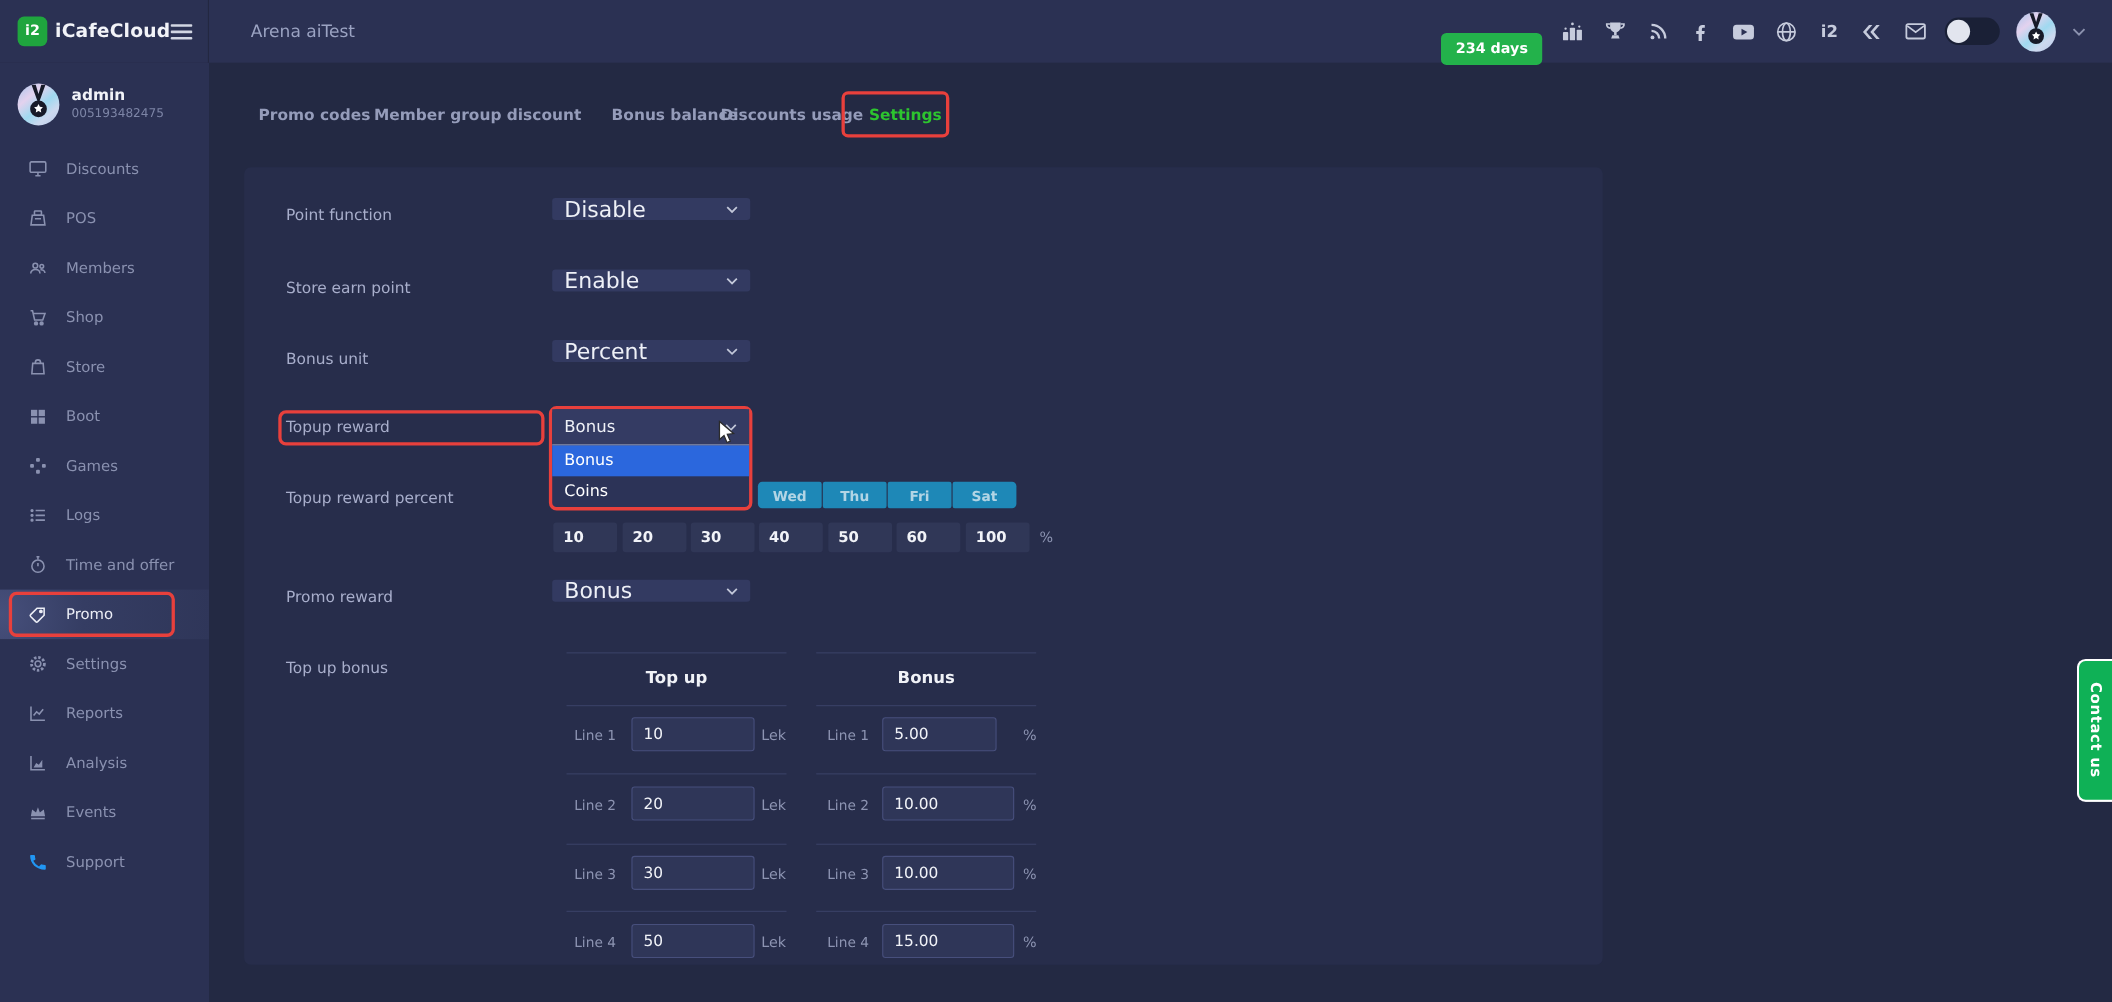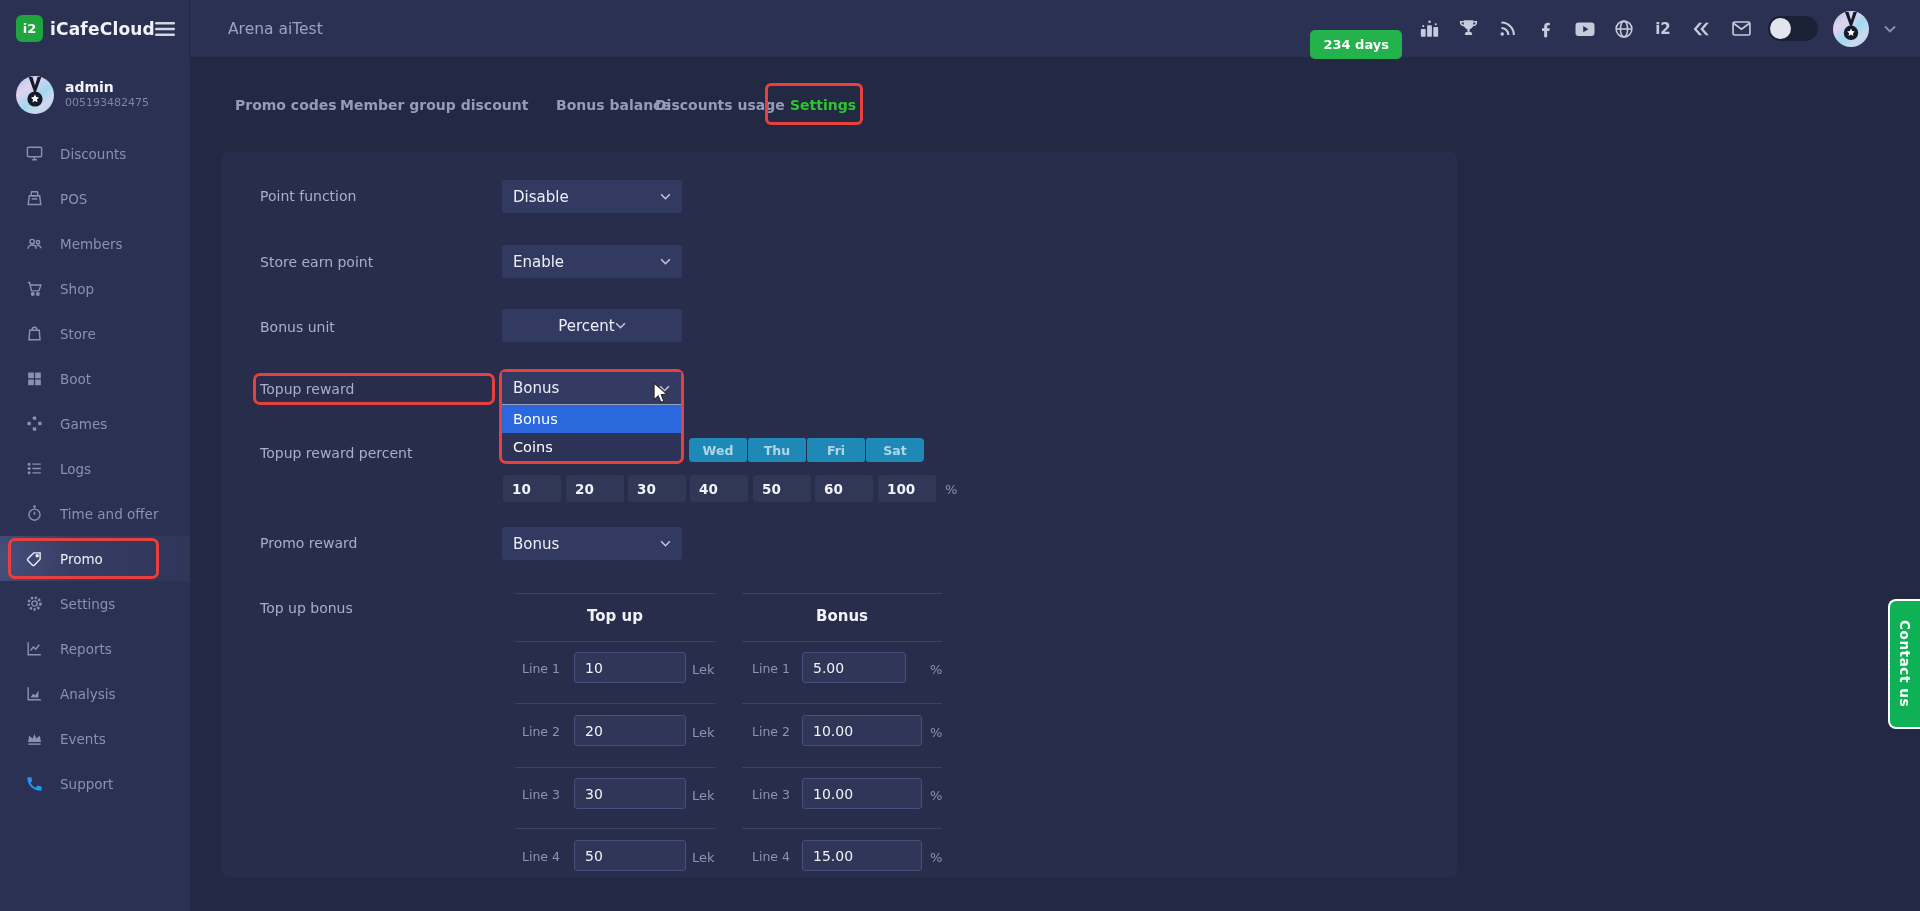--- a/index.html
+++ b/index.html
@@ -53,23 +53,23 @@
   .tab { position:absolute; top:40px; font-size:14px; font-weight:600; color:#959cba;
     cursor:pointer; white-space:nowrap; }
   .tab.active { color:#2dc52f; }
   .tab-redbox { position:absolute; left:575px; top:26px; width:98px; height:42px;
     border:3px solid #e8403c; border-radius:6px; pointer-events:none; }
 
   .card { position:absolute; left:32px; top:95px; width:1235px; height:725px;
     background:#272d4b; border-radius:6px; }
 
   .flabel { position:absolute; left:38px; color:#a8aecb; font-size:14px; line-height:17px; white-space:nowrap; }
-  .select { position:absolute; left:280px; width:180px; height:33px; background:#333a61;
+  .select { position:absolute; left:280px; width:180px; height:20px; background:#333a61;
     border-radius:3px; display:flex; align-items:center; justify-content:space-between;
-    padding:0 11px; color:#eef0f7; font-size:15px; cursor:pointer; }
+    padding:0 11px; color:#eef0f7; font-size:20px; cursor:pointer; }
   .select .sv { color:#c2c7d9; }
 
   .red-label-box { position:absolute; left:31px; top:221px; width:242px; height:32px;
     border:3px solid #e8403c; border-radius:7px; pointer-events:none; }
 
   .dd-wrap { position:absolute; left:277px; top:217px; width:185px;
     border:3px solid #e8403c; border-radius:7px; background:#2c3357; z-index:5; }
   .dd-select { height:33px; background:#343b63; display:flex; align-items:center;
     justify-content:space-between; padding:0 11px; color:#eef0f7; font-size:15px;
     border-bottom:1px solid #9aa2bf; cursor:pointer; }
@@ -354,21 +354,21 @@
 
     <div class="flabel" style="top:102px;">Store earn point</div>
     <div class="select" style="top:93px;">
       <span>Enable</span>
       <svg class="sv" width="11" height="7" viewBox="0 0 12 8" stroke="currentColor" stroke-width="1.8" fill="none">
           <path d="M1 1.5l5 5 5-5"></path>
         </svg>
     </div>
 
     <div class="flabel" style="top:167px;">Bonus unit</div>
-    <div class="select" style="top:157px;justify-content:center;">
+    <div class="select" style="top:157px;">
       <span>Percent</span>
       <svg class="sv" width="11" height="7" viewBox="0 0 12 8" stroke="currentColor" stroke-width="1.8" fill="none">
           <path d="M1 1.5l5 5 5-5"></path>
         </svg>
     </div>
 
     <div class="flabel" style="top:229px;">Topup reward</div>
     <div class="red-label-box"></div>
     <div class="dd-wrap">
       <div class="dd-select">

